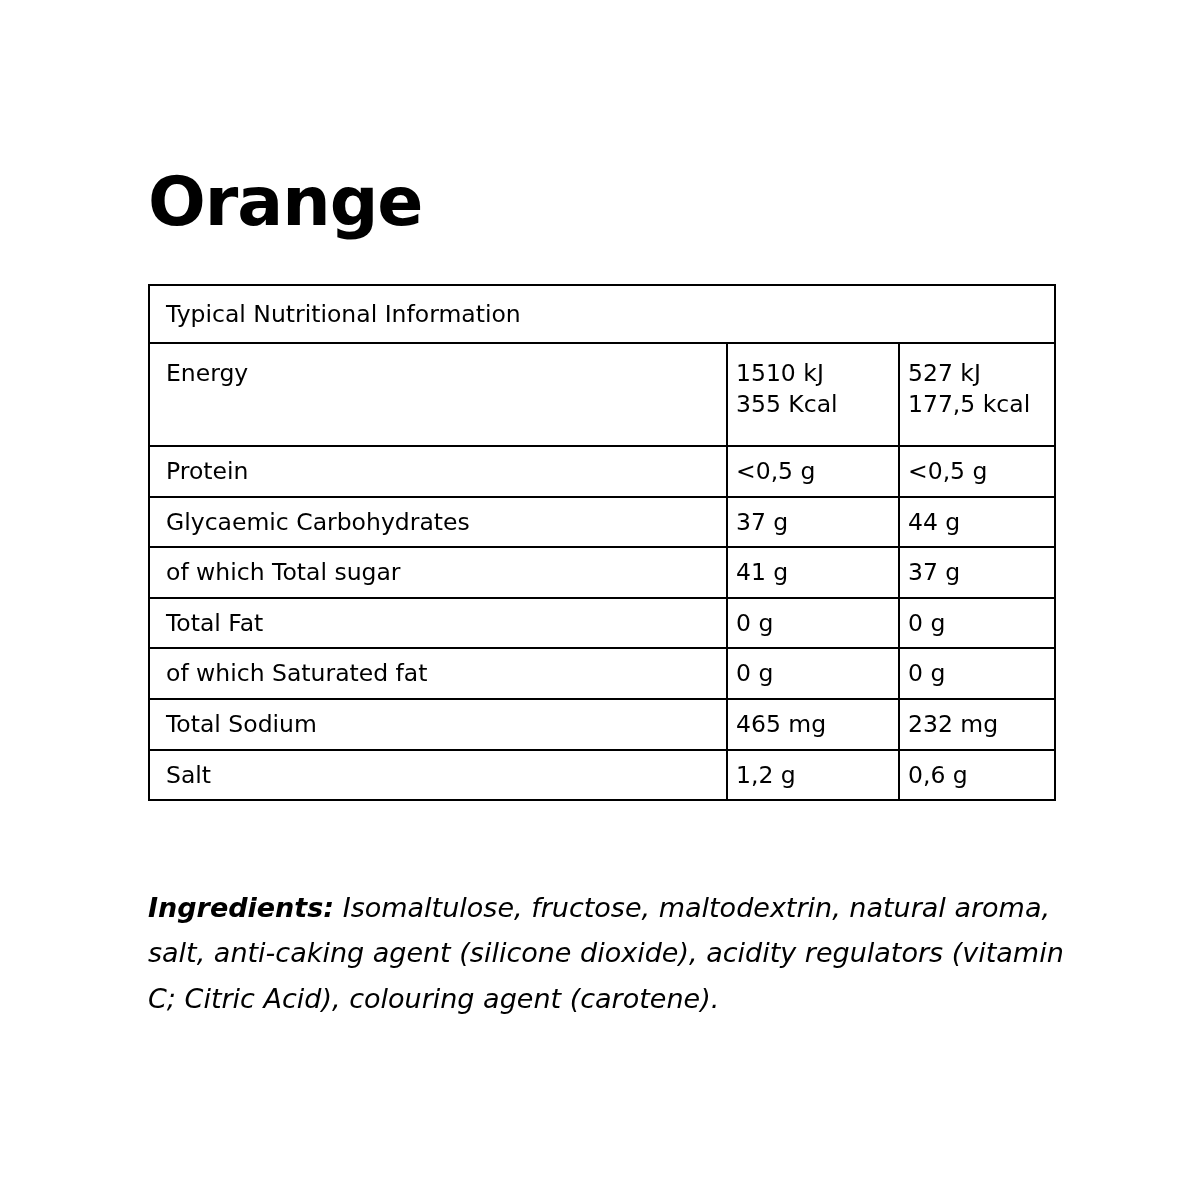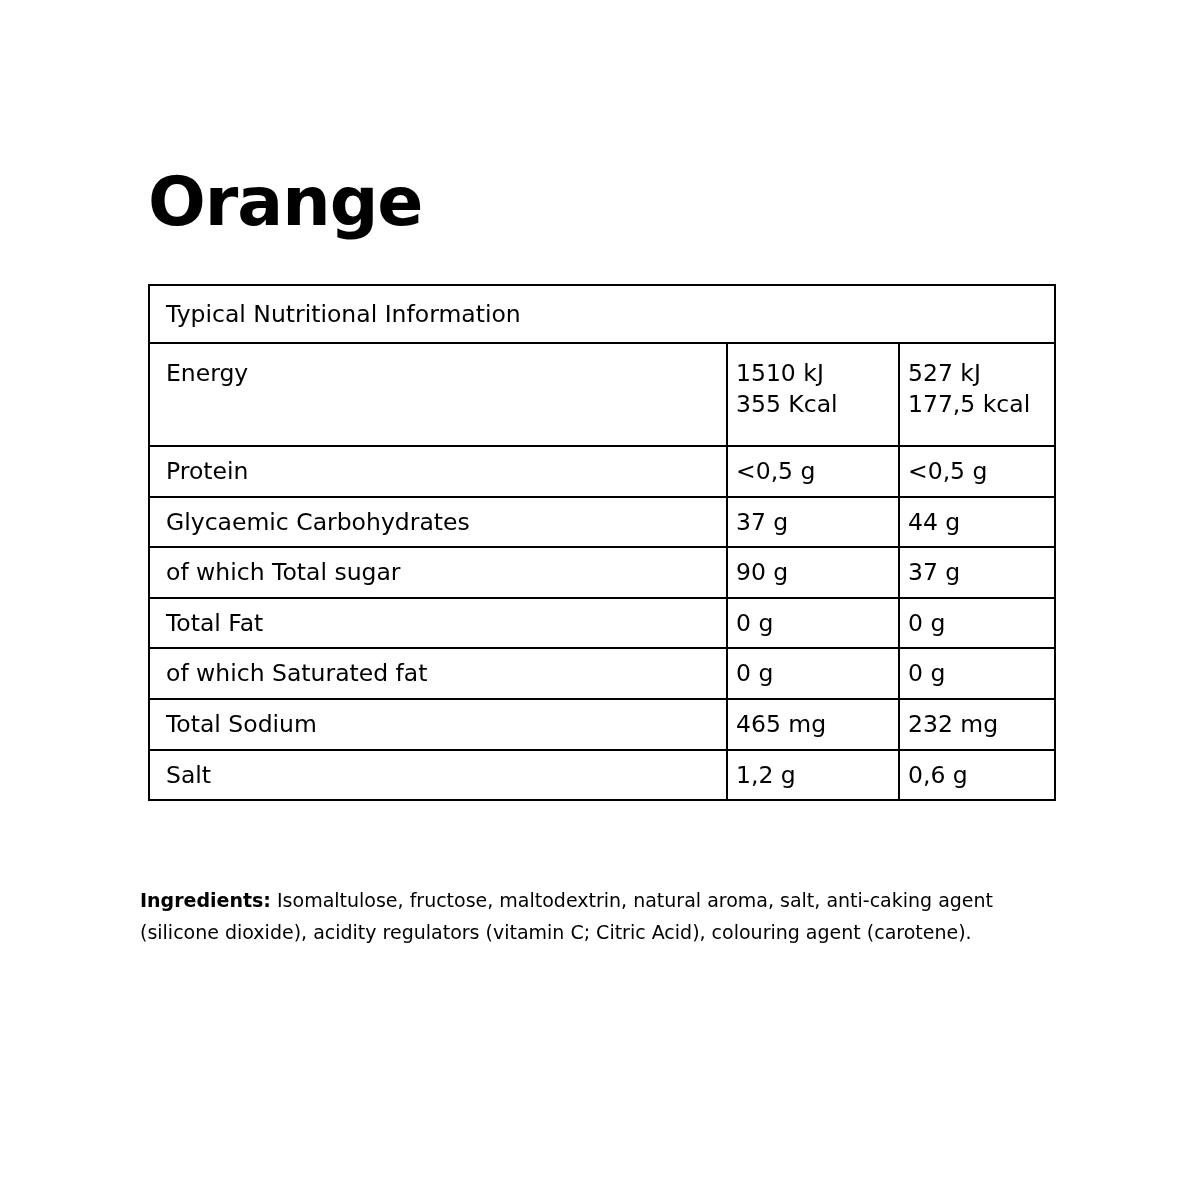--- a/index.html
+++ b/index.html
@@ -85,25 +85,26 @@
   .energy .row-label,
   .energy .row-val {
     padding-top: 14px !important;
     padding-bottom: 26px !important;
   }
   .energy .row-label { vertical-align: top; }
   .energy .row-val { vertical-align: top; }
 
   .ingredients {
     position: absolute;
-    left: 140px;
+    left: 148px;
     top: 885px;
     width: 920px;
-    font-size: 19px;
+    font-size: 27px;
     line-height: 1.68;
+    font-style: italic;
   }
   .ingredients .lead {
     font-weight: bold;
   }
 </style>
 </head>
 <body>
 
 <div class="page">
 
@@ -137,21 +138,21 @@
         <td class="row-val">&lt;0,5 g</td>
         <td class="row-val">&lt;0,5 g</td>
       </tr>
       <tr>
         <td class="row-label">Glycaemic Carbohydrates</td>
         <td class="row-val">37 g</td>
         <td class="row-val">44 g</td>
       </tr>
       <tr>
         <td class="row-label">of which Total sugar</td>
-        <td class="row-val">90 g</td>
+        <td class="row-val">41 g</td>
         <td class="row-val">37 g</td>
       </tr>
       <tr>
         <td class="row-label">Total Fat</td>
         <td class="row-val">0 g</td>
         <td class="row-val">0 g</td>
       </tr>
       <tr>
         <td class="row-label">of which Saturated fat</td>
         <td class="row-val">0 g</td>

